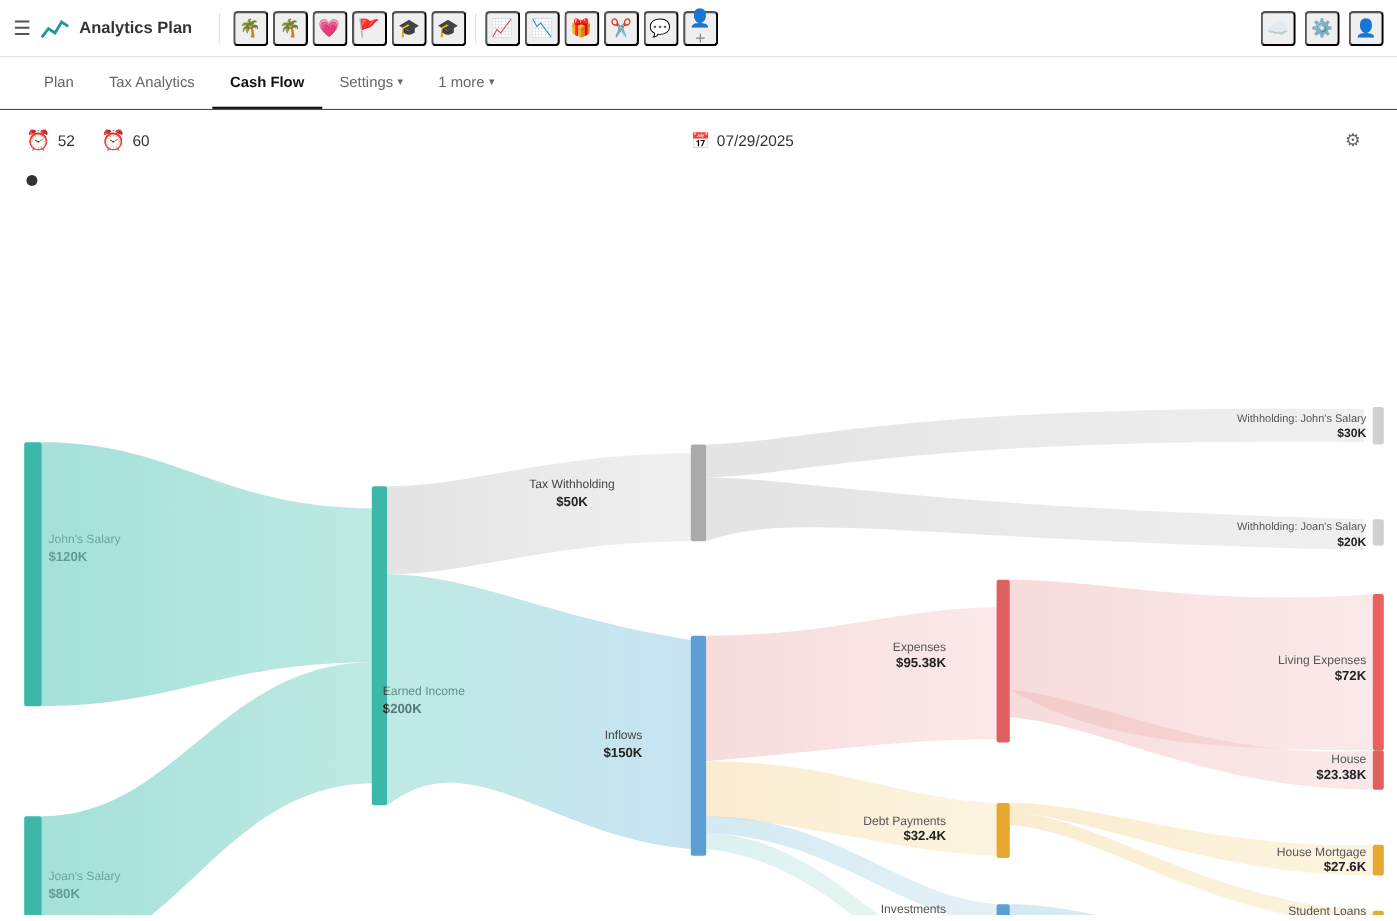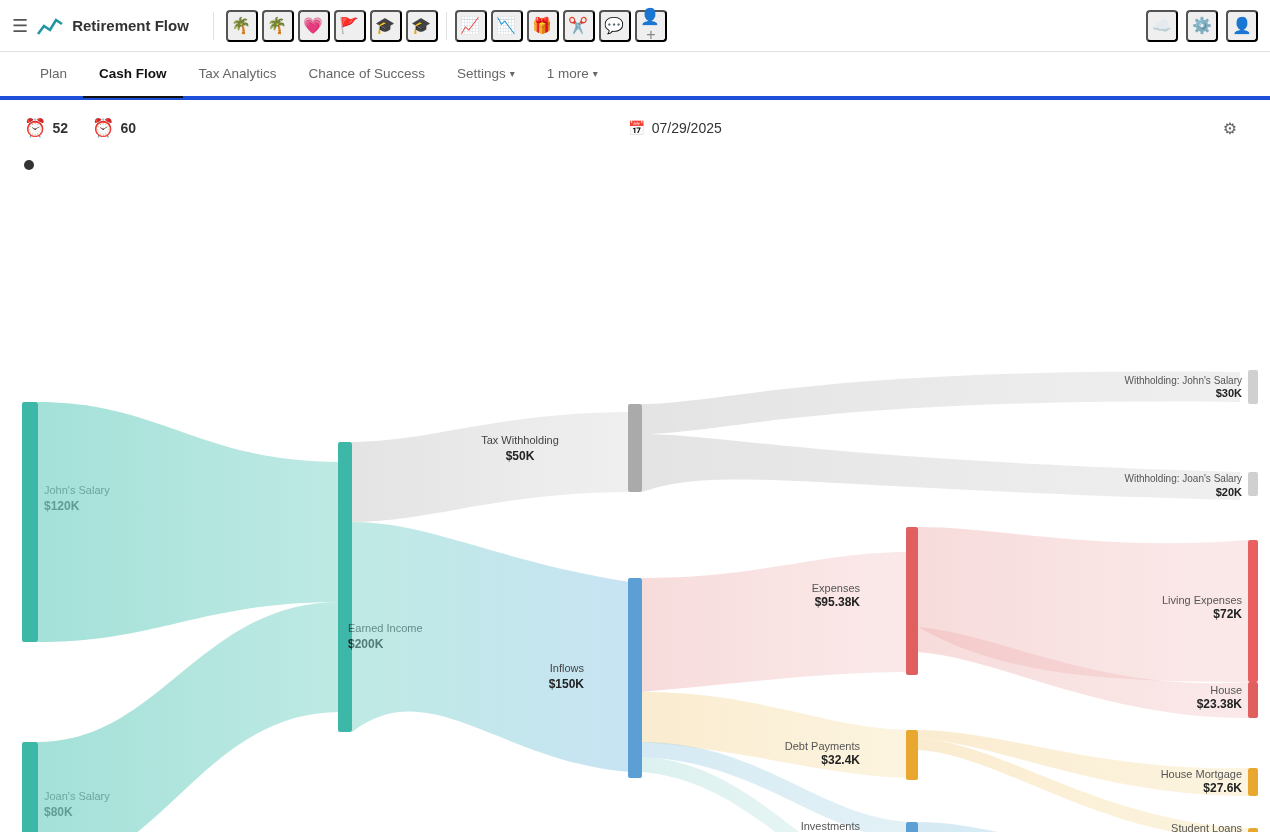--- a/index.html
+++ b/index.html
@@ -16,41 +16,41 @@
     .nav-icons { display: flex; align-items: center; gap: 4px; flex: 1; }
     .nav-icon-btn {
       width: 32px; height: 32px; display: flex; align-items: center; justify-content: center;
       border-radius: 4px; cursor: pointer; font-size: 16px; color: #888;
     }
     .nav-divider { width: 1px; height: 28px; background: #e0e0e0; margin: 0 4px; }
     .nav-right { display: flex; align-items: center; gap: 8px; }
 
     
     .tabs-bar {
-      display: flex; align-items: center; height: 48px;
-      border-bottom: 4px solid #1d4ed8; padding: 0 24px; gap: 0;
+      display: flex; align-items: flex-end; height: 48px;
+      border-bottom: 1px solid #1d4ed8; padding: 0 24px; gap: 0;
     }
     .tab {
       padding: 0 16px; height: 48px; display: flex; align-items: center;
       font-size: 13.5px; color: #666; cursor: pointer; border-bottom: 2px solid transparent;
       white-space: nowrap;
     }
     .tab.active { color: #111; font-weight: 600; border-bottom: 2px solid #111; }
     .tab-with-arrow { display: flex; align-items: center; gap: 4px; }
     .chevron-down { font-size: 10px; }
 
     
     .controls-bar {
       display: flex; align-items: center; padding: 12px 24px; gap: 24px;
     }
     .age-badge {
       display: flex; align-items: center; gap: 6px; font-size: 14px;
     }
     .age-icon { font-size: 18px; }
-    .age-num { font-size: 14px; font-weight: 700; }
+    .age-num { font-size: 14px; font-weight: 400; }
     .date-badge {
       display: flex; align-items: center; gap: 6px; font-size: 14px;
       margin-left: auto;
     }
     .calendar-icon { font-size: 14px; color: #666; }
     .filter-icon-btn {
       margin-left: auto; width: 32px; height: 32px;
       display: flex; align-items: center; justify-content: center;
       cursor: pointer; color: #666;
     }
@@ -68,21 +68,21 @@
     .sankey-value { font-size: 12px; font-weight: 700; fill: #222; }
   </style>
 </head>
 <body>
 
 <nav class="top-nav">
   <span class="hamburger">☰</span>
   <svg class="logo-icon" viewBox="0 0 28 28">
     <polyline points="2,22 8,14 14,18 20,8 26,12" stroke="#2196a0" stroke-width="2.5" fill="none"></polyline>
   </svg>
-  <span class="app-title">Retirement Flow</span>
+  <span class="app-title">Analytics Plan</span>
   <div class="nav-divider"></div>
   <div class="nav-icons">
     <button class="nav-icon-btn" title="Beach">🌴</button>
     <button class="nav-icon-btn" title="Palm">🌴</button>
     <button class="nav-icon-btn" title="Health">💗</button>
     <button class="nav-icon-btn" title="Flag">🚩</button>
     <button class="nav-icon-btn" title="Education">🎓</button>
     <button class="nav-icon-btn" title="Graduation">🎓</button>
     <div class="nav-divider"></div>
     <button class="nav-icon-btn" title="Chart Up">📈</button>
@@ -96,28 +96,25 @@
     <button class="nav-icon-btn">☁️</button>
     <button class="nav-icon-btn">⚙️</button>
     <button class="nav-icon-btn">👤</button>
   </div>
 </nav>
 
 <div class="tabs-bar">
   <div class="tab">
     <span>Plan</span>
   </div>
+  <div class="tab">
+    <span>Tax Analytics</span>
+  </div>
   <div class="tab active">
     <span>Cash Flow</span>
-  </div>
-  <div class="tab">
-    <span>Tax Analytics</span>
-  </div>
-  <div class="tab">
-    <span>Chance of Success</span>
   </div>
   <div class="tab tab-with-arrow">
     <span>Settings</span>
     <span class="chevron-down">▾</span>
   </div>
   <div class="tab tab-with-arrow">
     <span>1 more</span>
     <span class="chevron-down">▾</span>
   </div>
 </div>

